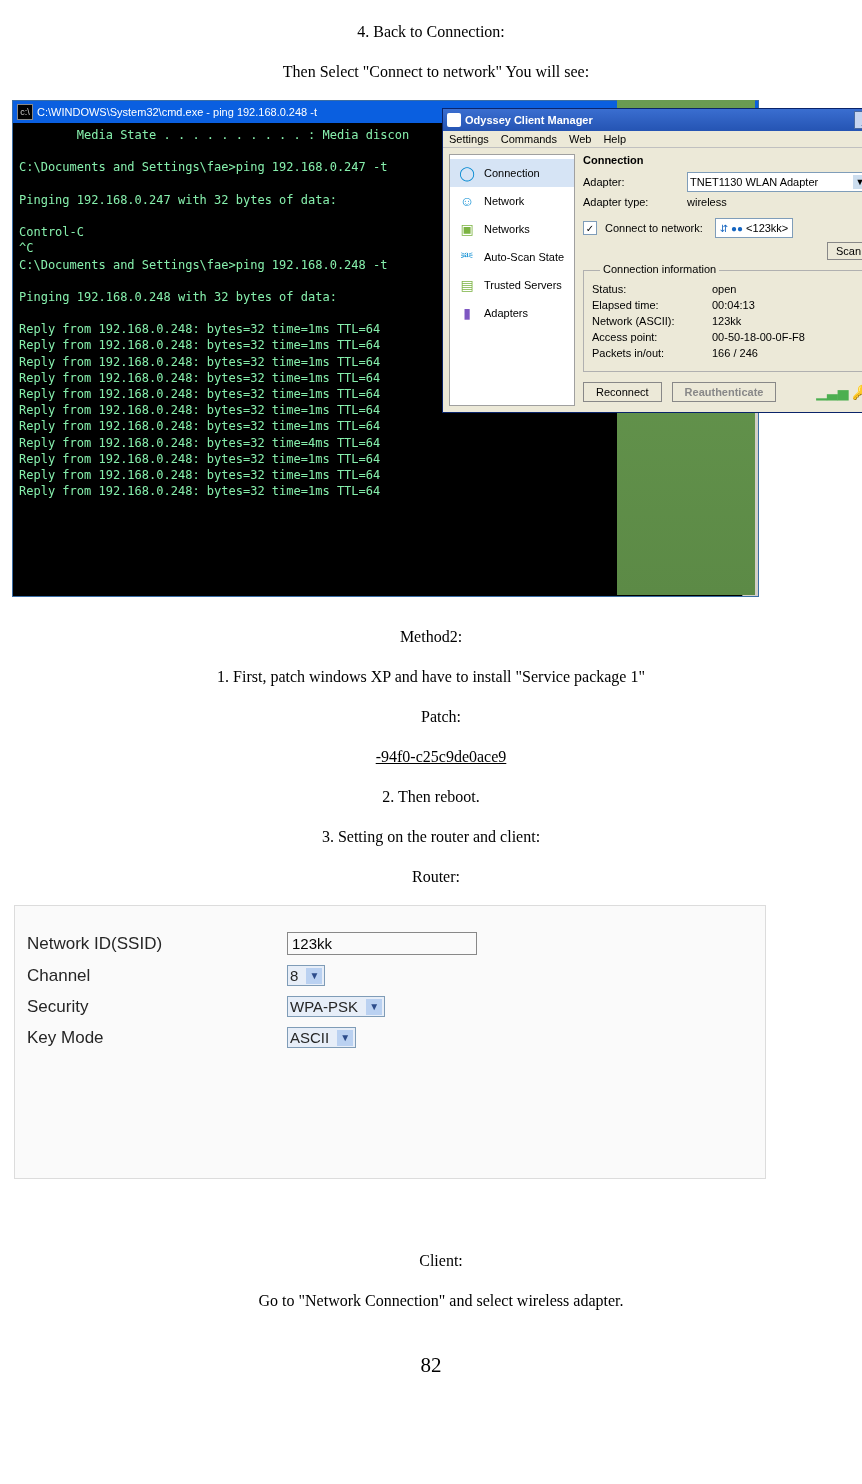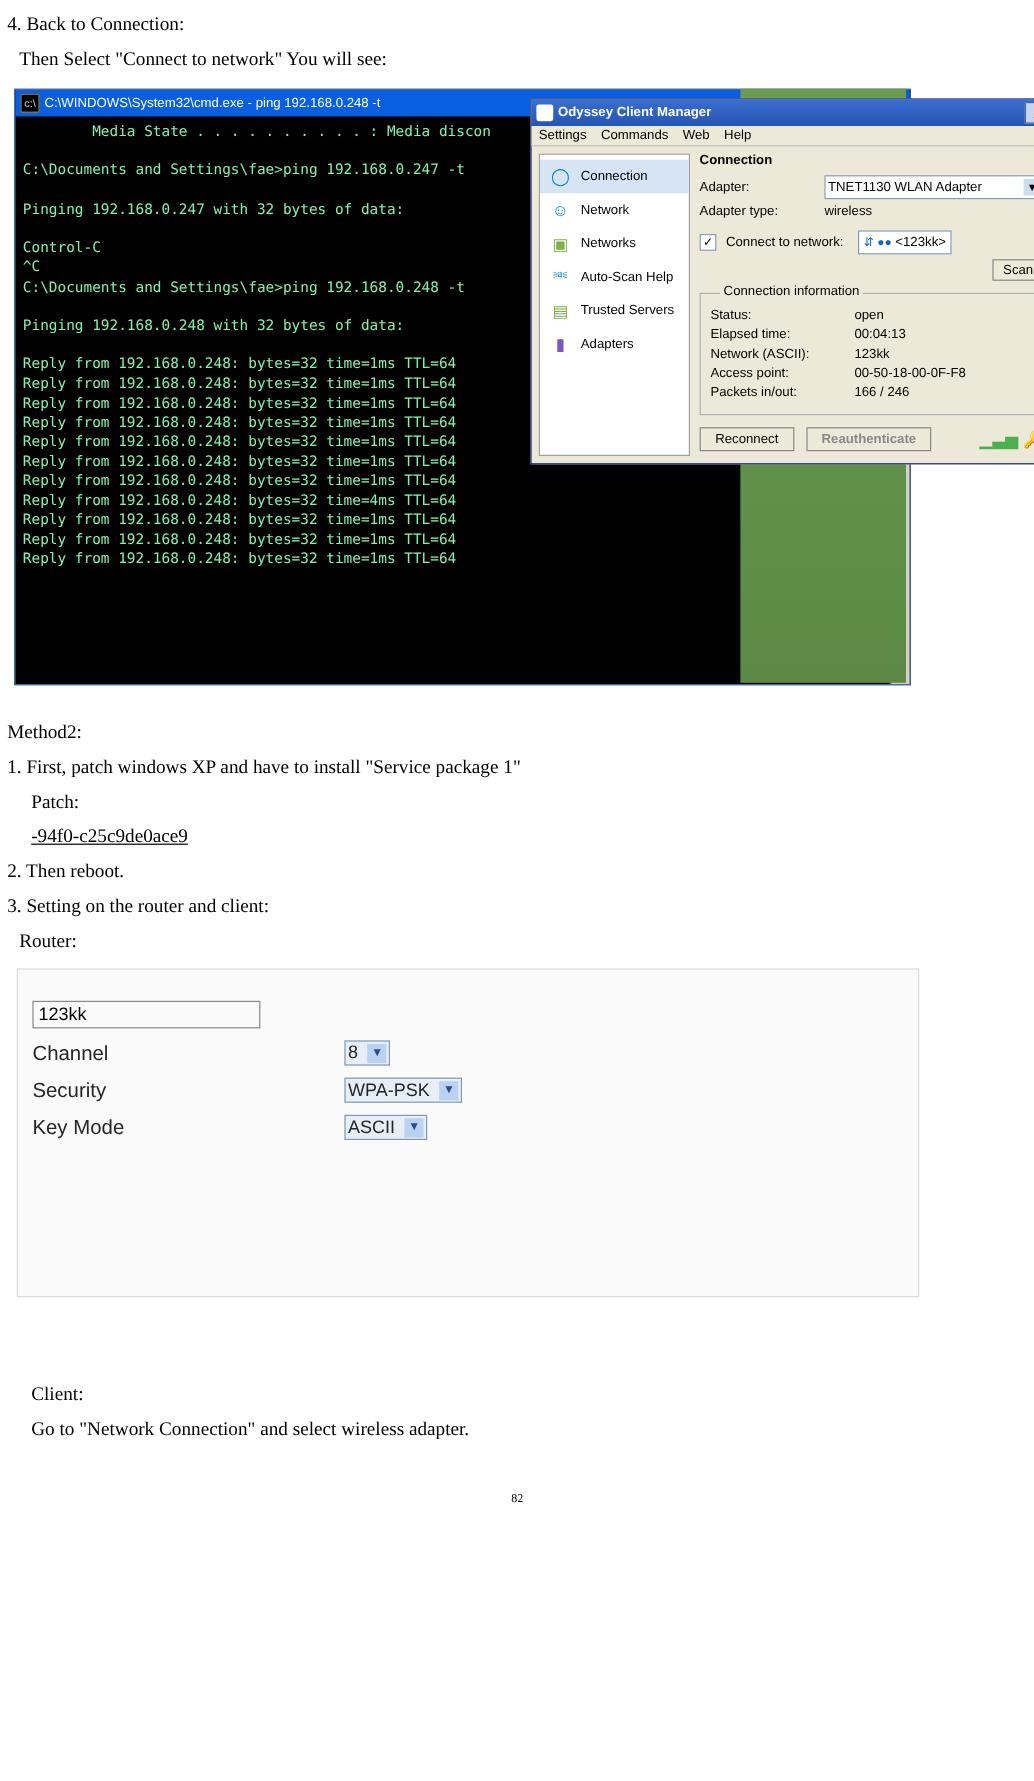--- a/index.html
+++ b/index.html
@@ -7,21 +7,21 @@
     padding: 0;
     font-family: "Times New Roman", serif;
     font-size: 16px;
     color: #000;
     width: 862px;
     background: #fff;
   }
   .page {
     padding: 4px 6px 20px 6px;
   }
-  .line { margin: 5px 0; line-height: 1.5; }
+  .line { margin: 16px 0; line-height: 1.5; text-align: center; }
   .indent1 { padding-left: 10px; }
   .indent2 { padding-left: 20px; }
   .link { color: #000; text-decoration: underline; }
   
   
   .shot1 {
     margin: 12px 0 12px 6px;
     width: 745px;
     height: 495px;
     position: relative;
@@ -137,21 +137,21 @@
     background:#fff;
     border:1px solid #e0e0e0;
     filter: contrast(0.96);
   }
   .rrow { display:flex; align-items:center; margin:10px 0;}
   .rrow .rlabel { width: 260px; }
   .rinput { border:1px solid #888; padding:2px 4px; font-size:15px; background:#fff; font-family:Arial; }
   .rselect { border:1px solid #7f9db9; padding:1px 2px; background:#ebf3fd; display:inline-flex; align-items:center; gap:8px; font-size:15px;}
   .rselect .sarrow{ background:#bcd4f6; width:16px; height:16px; display:flex;align-items:center;justify-content:center; font-size:10px; color:#2a4a8a;}
   
-  .pgnum { text-align:center; margin-top:40px; font-size:10px;}
+  .pgnum { text-align:center; margin-top:40px; font-size:21px;}
 </style>
 </head>
 <body>
 
 <div class="page">
   <div class="line">4. Back to Connection:</div>
   <div class="line indent1">Then Select "Connect to network" You will see:</div>
 
   <div class="shot1">
     <div class="cmd-window">
@@ -208,21 +208,21 @@
           <div class="side-item">
             <span class="sicon" style="color:#0288d1;">☺</span>
             <span>Network</span>
           </div>
           <div class="side-item">
             <span class="sicon" style="color:#7cb342;">▣</span>
             <span>Networks</span>
           </div>
           <div class="side-item">
             <span class="sicon" style="color:#0288d1;">⎃</span>
-            <span>Auto-Scan Help</span>
+            <span>Auto-Scan State</span>
           </div>
           <div class="side-item">
             <span class="sicon" style="color:#7cb342;">▤</span>
             <span>Trusted Servers</span>
           </div>
           <div class="side-item">
             <span class="sicon" style="color:#7e57c2;">▮</span>
             <span>Adapters</span>
           </div>
         </div>
@@ -289,20 +289,21 @@
   <div class="line" style="margin-top:30px;">Method2:</div>
   <div class="line">1. First, patch windows XP and have to install "Service package 1"</div>
   <div class="line indent2">Patch:</div>
   <div class="line indent2"><a class="link">-94f0-c25c9de0ace9</a></div>
   <div class="line">2. Then reboot.</div>
   <div class="line">3. Setting on the router and client:</div>
   <div class="line indent1">Router:</div>
 
   <div class="router">
     <div class="rrow">
+      <span class="rlabel">Network ID(SSID)</span>
       <input class="rinput" style="width: 180px;" value="123kk">
     </div>
     <div class="rrow">
       <span class="rlabel">Channel</span>
       <span class="rselect">
         <span>8</span>
         <span class="sarrow">▼</span>
       </span>
     </div>
     <div class="rrow">

